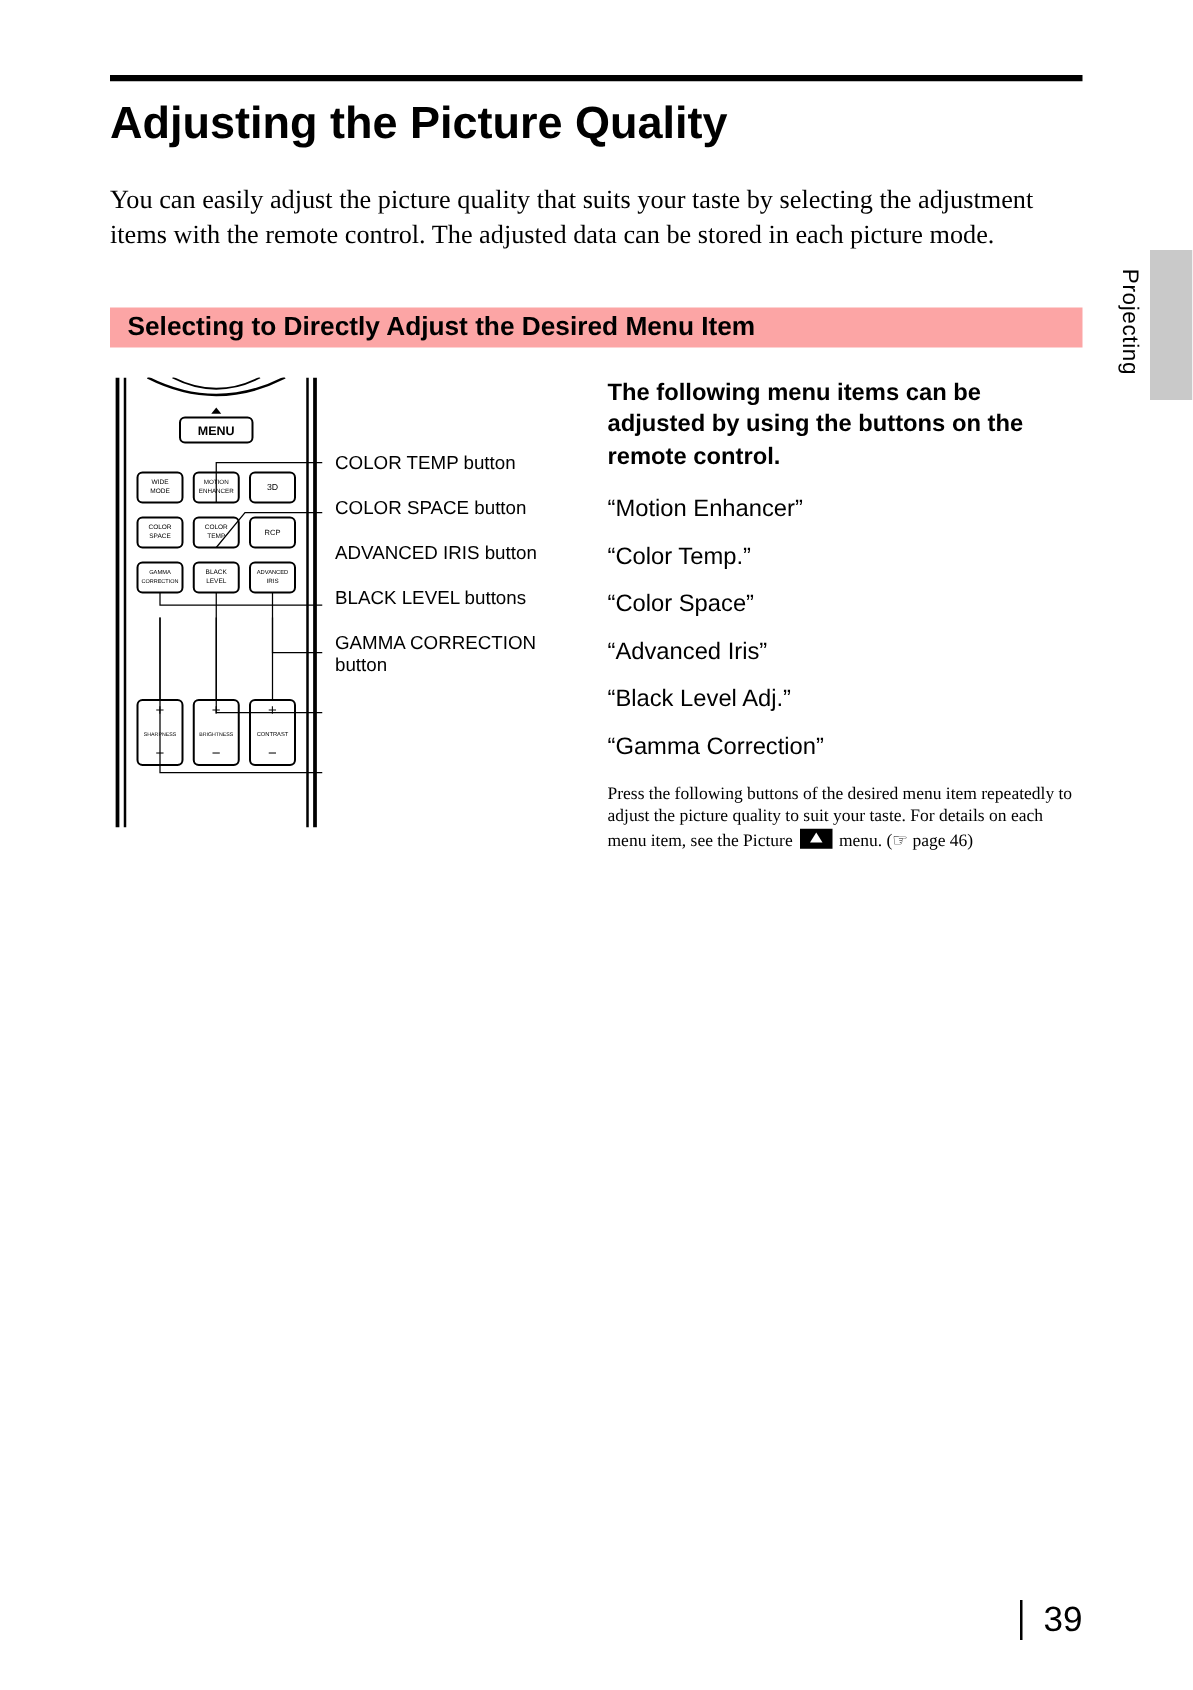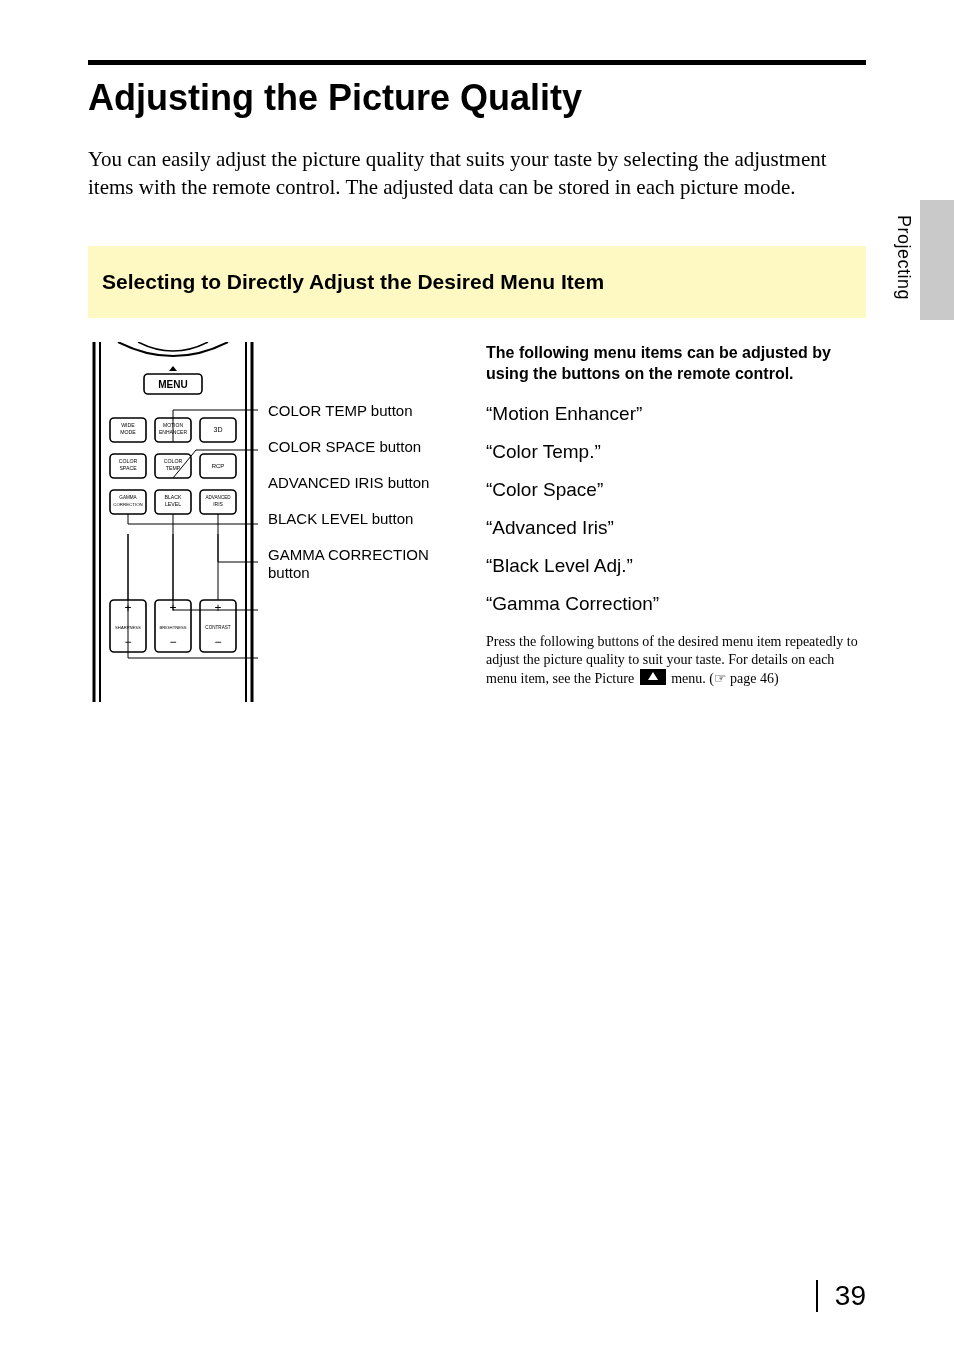--- a/index.html
+++ b/index.html
@@ -1,29 +1,29 @@
 <!DOCTYPE html>
 <html><head>
 <meta charset="utf-8">
 <style>
   * { box-sizing: border-box; margin: 0; padding: 0; }
   html, body { width: 954px; height: 1352px; background: #fff; font-family: "Times New Roman", serif; color: #000; }
   .page { position: relative; width: 954px; height: 1352px; padding: 60px 88px 60px 88px; }
   .rule { height: 5px; background: #000; margin-bottom: 12px; }
   .h1 { font-family: Arial, Helvetica, sans-serif; font-weight: bold; font-size: 36px; margin-bottom: 26px; }
   .intro { font-size: 21px; line-height: 1.35; margin-bottom: 44px; }
-  .sectionbar { background: #fef9c3; padding: 24px 14px; font-family: Arial, Helvetica, sans-serif; font-weight: bold; font-size: 21px; margin-bottom: 24px; }
+  .sectionbar { background: #fca5a5; padding: 4px 14px; font-family: Arial, Helvetica, sans-serif; font-weight: bold; font-size: 21px; margin-bottom: 24px; }
   .columns { display: flex; gap: 28px; }
   .leftcol { flex: 0 0 370px; position: relative; }
   .rightcol { flex: 1; }
   .remote-wrap { display: flex; gap: 10px; justify-content: flex-end; }
   .remote-svg { flex: 0 0 170px; }
   .callouts { flex: 1; font-family: Arial, Helvetica, sans-serif; font-size: 15px; line-height: 1.2; padding-top: 60px; }
   .callouts .co { margin-bottom: 18px; }
-  .rc-intro { font-family: Arial, Helvetica, sans-serif; font-weight: bold; font-size: 16px; line-height: 1.35; margin-bottom: 18px; }
+  .rc-intro { font-family: Arial, Helvetica, sans-serif; font-weight: bold; font-size: 19px; line-height: 1.35; margin-bottom: 18px; }
   .mi { font-family: Arial, Helvetica, sans-serif; font-weight: normal; font-size: 19px; margin-bottom: 16px; }
   .body-p { font-size: 14px; line-height: 1.3; margin-top: 18px; }
   .pageno { position: absolute; right: 88px; bottom: 40px; font-family: Liberation Sans, sans-serif; font-size: 28px; }
   .pageno-rule { position: absolute; right: 136px; bottom: 40px; width: 2px; height: 32px; background: #000; }
   .side-tab { position: absolute; right: 0; top: 200px; width: 34px; height: 120px; background: #c9c9c9; }
   .side-label { position: absolute; right: 40px; top: 215px; font-family: Arial, Helvetica, sans-serif; font-size: 18px; writing-mode: vertical-rl; letter-spacing: 0.5px; }
   
   .pic-icon { display: inline-block; width: 26px; height: 16px; background: #000; vertical-align: -2px; position: relative; margin: 0 2px; }
   .pic-icon::after { content: ""; position: absolute; left: 8px; top: 3px; width: 0; height: 0; border-left: 5px solid transparent; border-right: 5px solid transparent; border-bottom: 8px solid #fff; }
   .pointer { font-family: "Times New Roman", serif; }
@@ -127,21 +127,21 @@
               <line x1="40" y1="192" x2="40" y2="258"></line>
               <line x1="85" y1="192" x2="85" y2="258"></line>
               <line x1="130" y1="192" x2="130" y2="258"></line>
             </g>
           </svg>
         </div>
         <div class="callouts">
           <div class="co" style="">COLOR TEMP button</div>
           <div class="co">COLOR SPACE button</div>
           <div class="co">ADVANCED IRIS button</div>
-          <div class="co">BLACK LEVEL button</div>
+          <div class="co">BLACK LEVEL buttons</div>
           <div class="co">GAMMA CORRECTION button</div>
         </div>
       </div>
     </div>
 
     <div class="rightcol">
       <p class="rc-intro">The following menu items can be adjusted by using the buttons on the remote control.</p>
       <p class="mi">“Motion Enhancer”</p>
       <p class="mi">“Color Temp.”</p>
       <p class="mi">“Color Space”</p>

